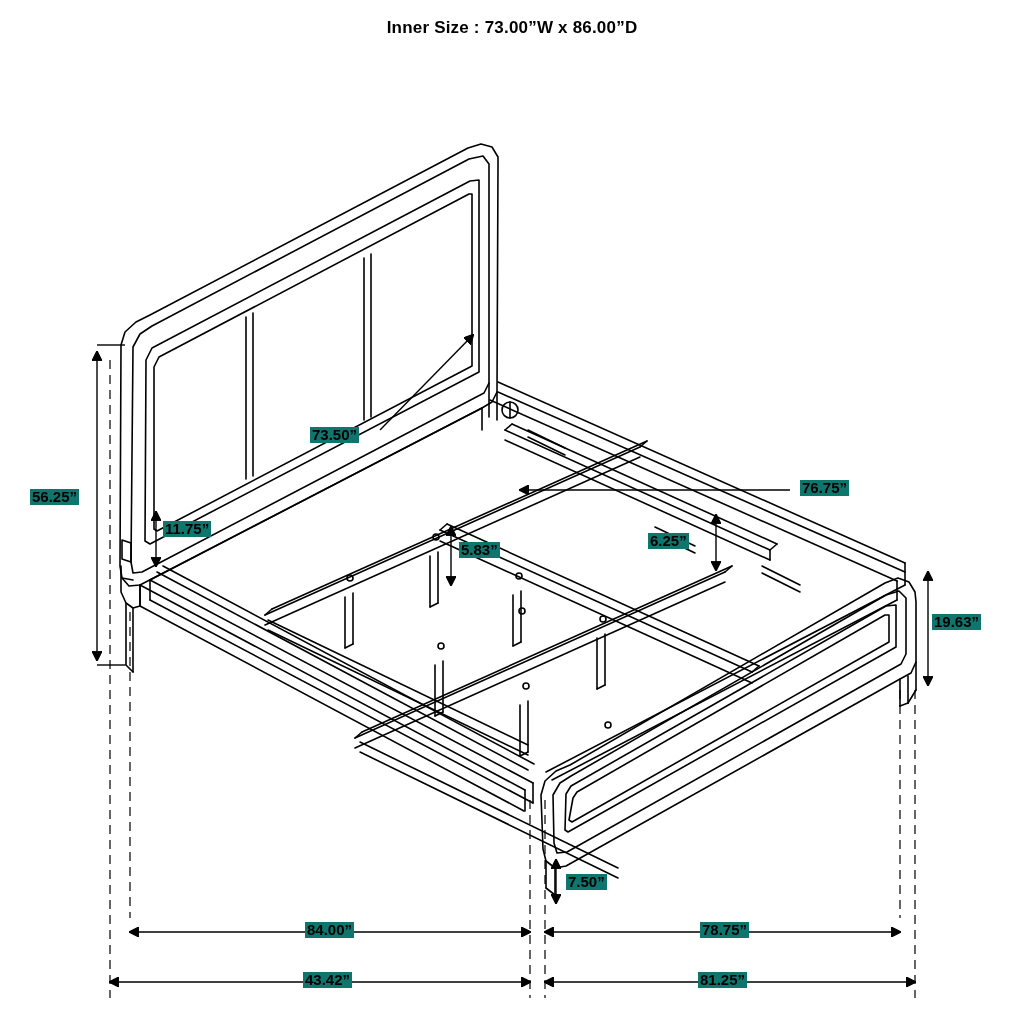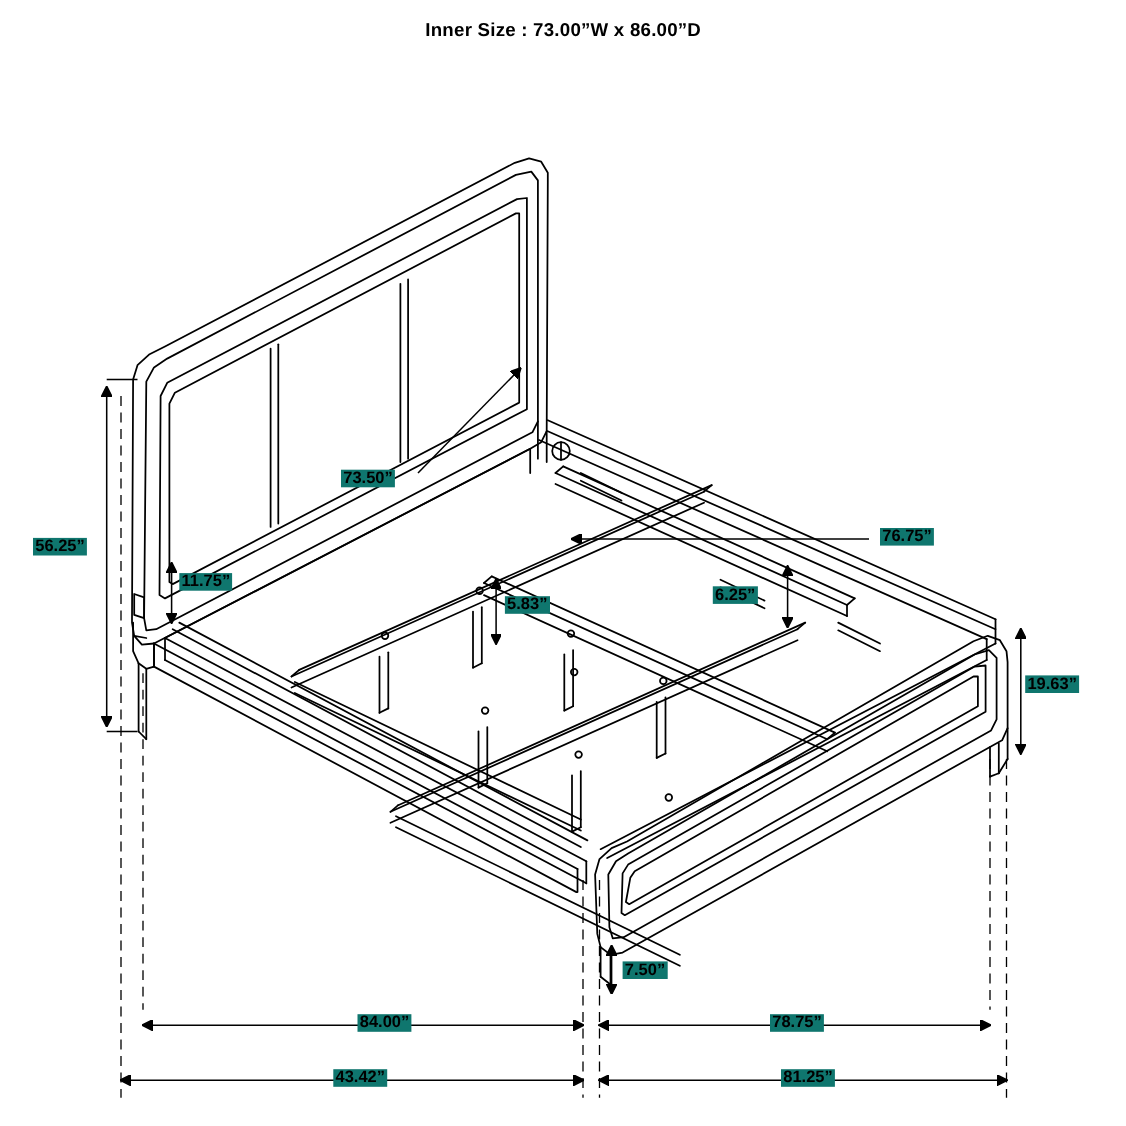--- a/index.html
+++ b/index.html
@@ -234,18 +234,18 @@
   </svg>
 
   <div class="dimlabel" style="left:30px;  top:489px;">56.25”</div>
   <div class="dimlabel" style="left:310px; top:427px;">73.50”</div>
   <div class="dimlabel" style="left:163px; top:521px;">11.75”</div>
   <div class="dimlabel" style="left:459px; top:542px;">5.83”</div>
   <div class="dimlabel" style="left:648px; top:533px;">6.25”</div>
   <div class="dimlabel" style="left:800px; top:480px;">76.75”</div>
   <div class="dimlabel" style="left:932px; top:614px;">19.63”</div>
   <div class="dimlabel" style="left:566px; top:874px;">7.50”</div>
-  <div class="dimlabel" style="left:305px; top:922px;margin-left:20px;">84.00”</div>
+  <div class="dimlabel" style="left:305px; top:922px;">84.00”</div>
   <div class="dimlabel" style="left:700px; top:922px;">78.75”</div>
   <div class="dimlabel" style="left:303px; top:972px;">43.42”</div>
-  <div class="dimlabel" style="left:698px; top:972px;margin-left:12px;">81.25”</div>
+  <div class="dimlabel" style="left:698px; top:972px;">81.25”</div>
 
 </div>
 
 </body></html>

